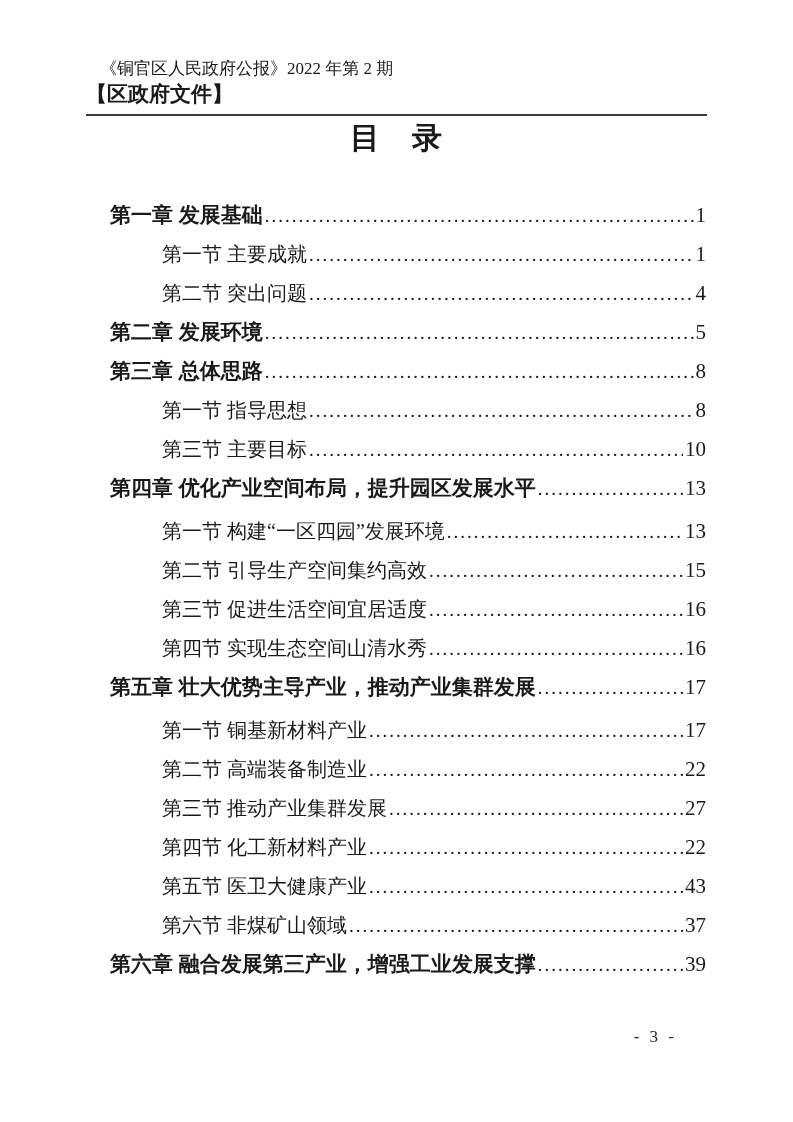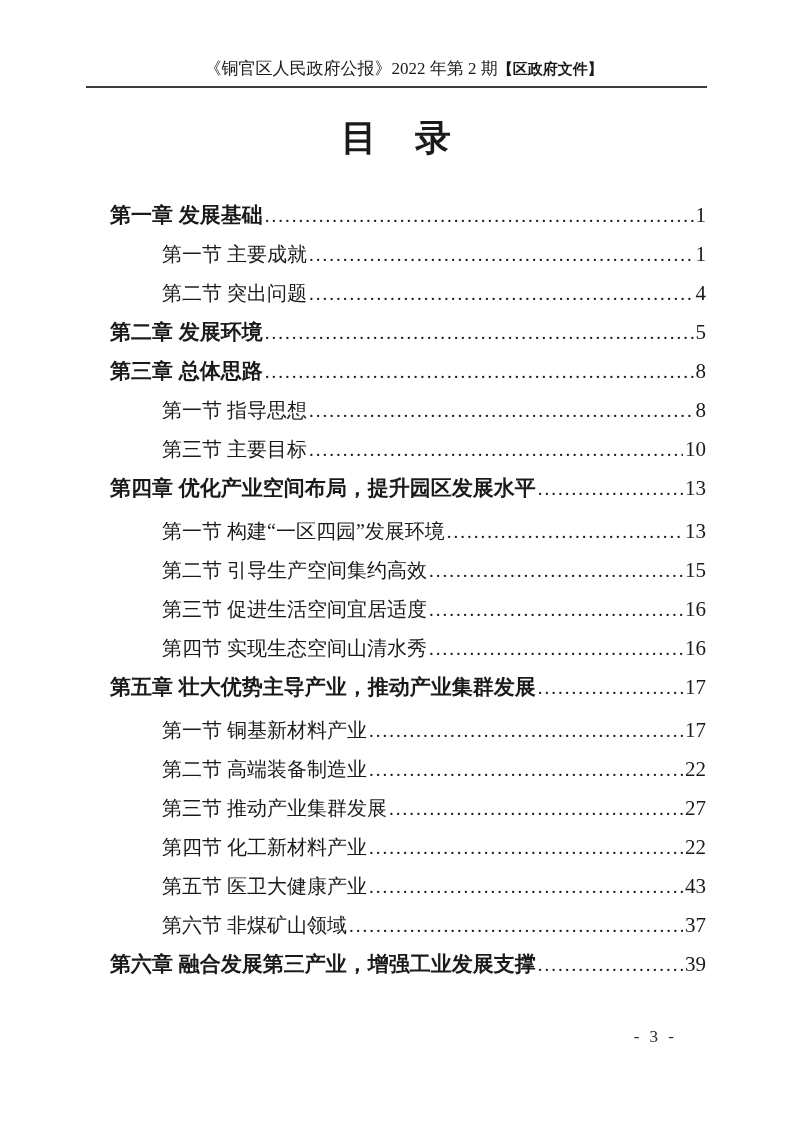--- a/index.html
+++ b/index.html
@@ -3,35 +3,35 @@
 <meta charset="utf-8">
 <style>
   html, body { margin:0; padding:0; background:#ffffff; }
   .page {
     position:relative; width:793px; height:1122px;
     background:#ffffff; color:#1a1a1a; overflow:hidden;
     font-family:"Liberation Serif","DejaVu Serif",serif;
   }
   .header {
     position:absolute; left:86px; top:57px; width:621px;
-    display:flex; justify-content:center; align-items:baseline;
-    border-bottom:2px solid #3c3c3c; padding-bottom:6px;
+    display:flex; justify-content:space-between; align-items:baseline;
+    border-bottom:2px solid #3c3c3c; padding-bottom:6px;flex-direction:column;
   }
   .header-left {
     font-family:"Liberation Serif","DejaVu Serif",serif;
     font-size:17px; padding-left:14px; white-space:nowrap;
   }
   .header-right {
     font-family:"Liberation Sans","DejaVu Sans",sans-serif;
-    font-size:15px; font-weight:bold; white-space:nowrap;
+    font-size:21px; font-weight:bold; white-space:nowrap;
   }
   .doc-title {
     position:absolute; left:0; top:116px; width:100%;
     text-align:center; font-family:"Liberation Sans","DejaVu Sans",sans-serif;
-    font-size:36px; font-weight:bold; line-height:44px; letter-spacing:1px;
+    font-size:30px; font-weight:bold; line-height:44px; letter-spacing:1px;
   }
   .toc { position:absolute; left:110px; top:196px; width:596px; }
   .toc-row { display:flex; align-items:baseline; line-height:38px; }
   .toc-row.chapter {
     font-family:"Liberation Sans","DejaVu Sans",sans-serif;
     font-weight:bold; font-size:21px;
   }
   .toc-row.section {
     font-family:"Liberation Serif","DejaVu Serif",serif;
     font-weight:normal; font-size:20px; padding-left:52px;

